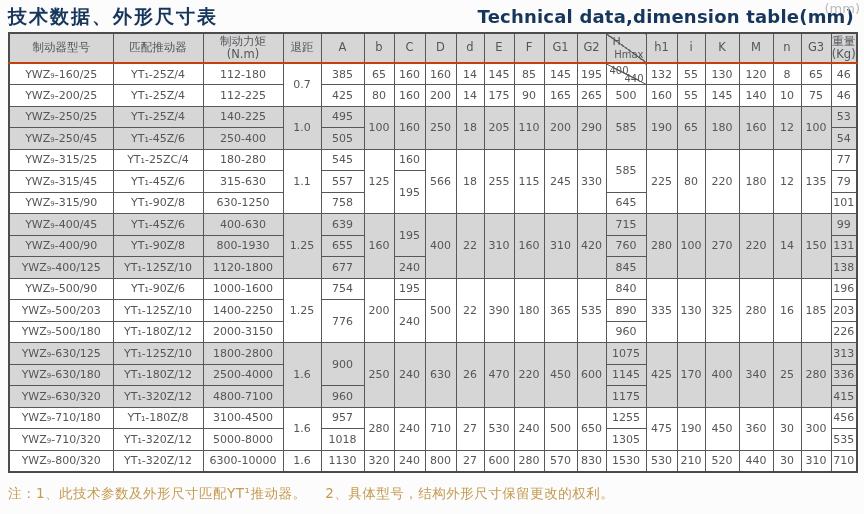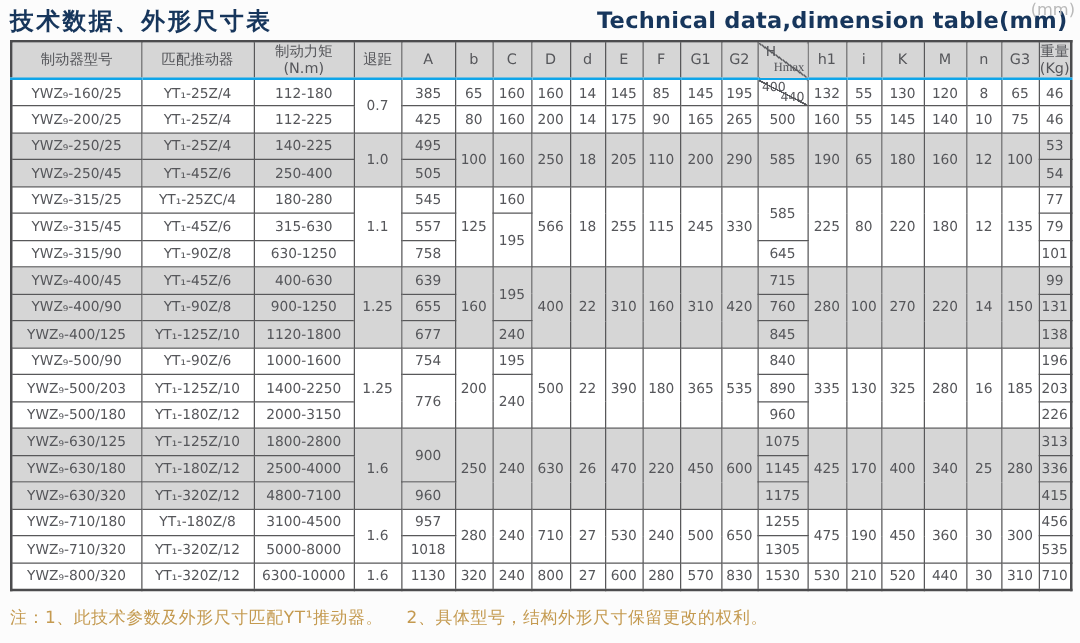--- a/index.html
+++ b/index.html
@@ -14,32 +14,32 @@
   .corner-note { position:absolute; top:1px; right:4px; font-size:13px; color:#b9b9b9;
                  font-weight:normal; }
 
   table.spec { border-collapse:collapse; table-layout:fixed; width:848px;
                margin:2px 8px 0 8px; border:2px solid #4c4c4e; background:#fff; }
   th, td { border:1px solid #58585a; text-align:center; vertical-align:middle;
            color:#55565a; padding:0; overflow:hidden; }
   thead tr { height:30px; }
   tbody tr { height:21.5px; }
   th { background:#d6d6d6; font-weight:normal; font-size:11.5px;
-       white-space:pre-line; line-height:1.15; border-bottom:2px solid #0ea5e9; }
+       white-space:pre-line; line-height:1.15; border-bottom:2px solid #c2410c; }
   td { font-size:11px; white-space:nowrap; }
   tr.shade td { background:#d6d6d6; }
 
   .diag { position:relative;
           background-image:linear-gradient(to top right,
             transparent calc(50% - 0.6px), #55565a calc(50% - 0.6px),
             #55565a calc(50% + 0.6px), transparent calc(50% + 0.6px)); }
   .diag .tl { position:absolute; top:1px; left:3px; font-size:10px; }
   .diag .br { position:absolute; bottom:0; right:2px; font-size:10px; }
   th.diag .tl { top:2px; left:6px; font-size:11px; }
-  th.diag .br { bottom:2px; right:2px; font-size:10px;font-family:Liberation Serif, serif; }
+  th.diag .br { bottom:2px; right:2px; font-size:10px; }
 
   .footnote { margin:12px 8px 0 8px; font-size:13.5px; color:#c49a50; letter-spacing:0.5px; }
 </style>
 </head>
 <body>
 
 <div class="page">
 
   <div class="titlebar">
     <div class="title-zh">技术数据、外形尺寸表</div>
@@ -235,21 +235,21 @@
           <td rowspan="3">100</td>
           <td rowspan="3">270</td>
           <td rowspan="3">220</td>
           <td rowspan="3">14</td>
           <td rowspan="3">150</td>
           <td>99</td>
         </tr>
         <tr class="shade">
           <td>YWZ₉-400/90</td>
           <td>YT₁-90Z/8</td>
-          <td>900-1250</td>
+          <td>800-1930</td>
           <td>655</td>
           <td>760</td>
           <td>131</td>
         </tr>
         <tr class="shade">
           <td>YWZ₉-400/125</td>
           <td>YT₁-125Z/10</td>
           <td>1120-1800</td>
           <td>677</td>
           <td>240</td>

